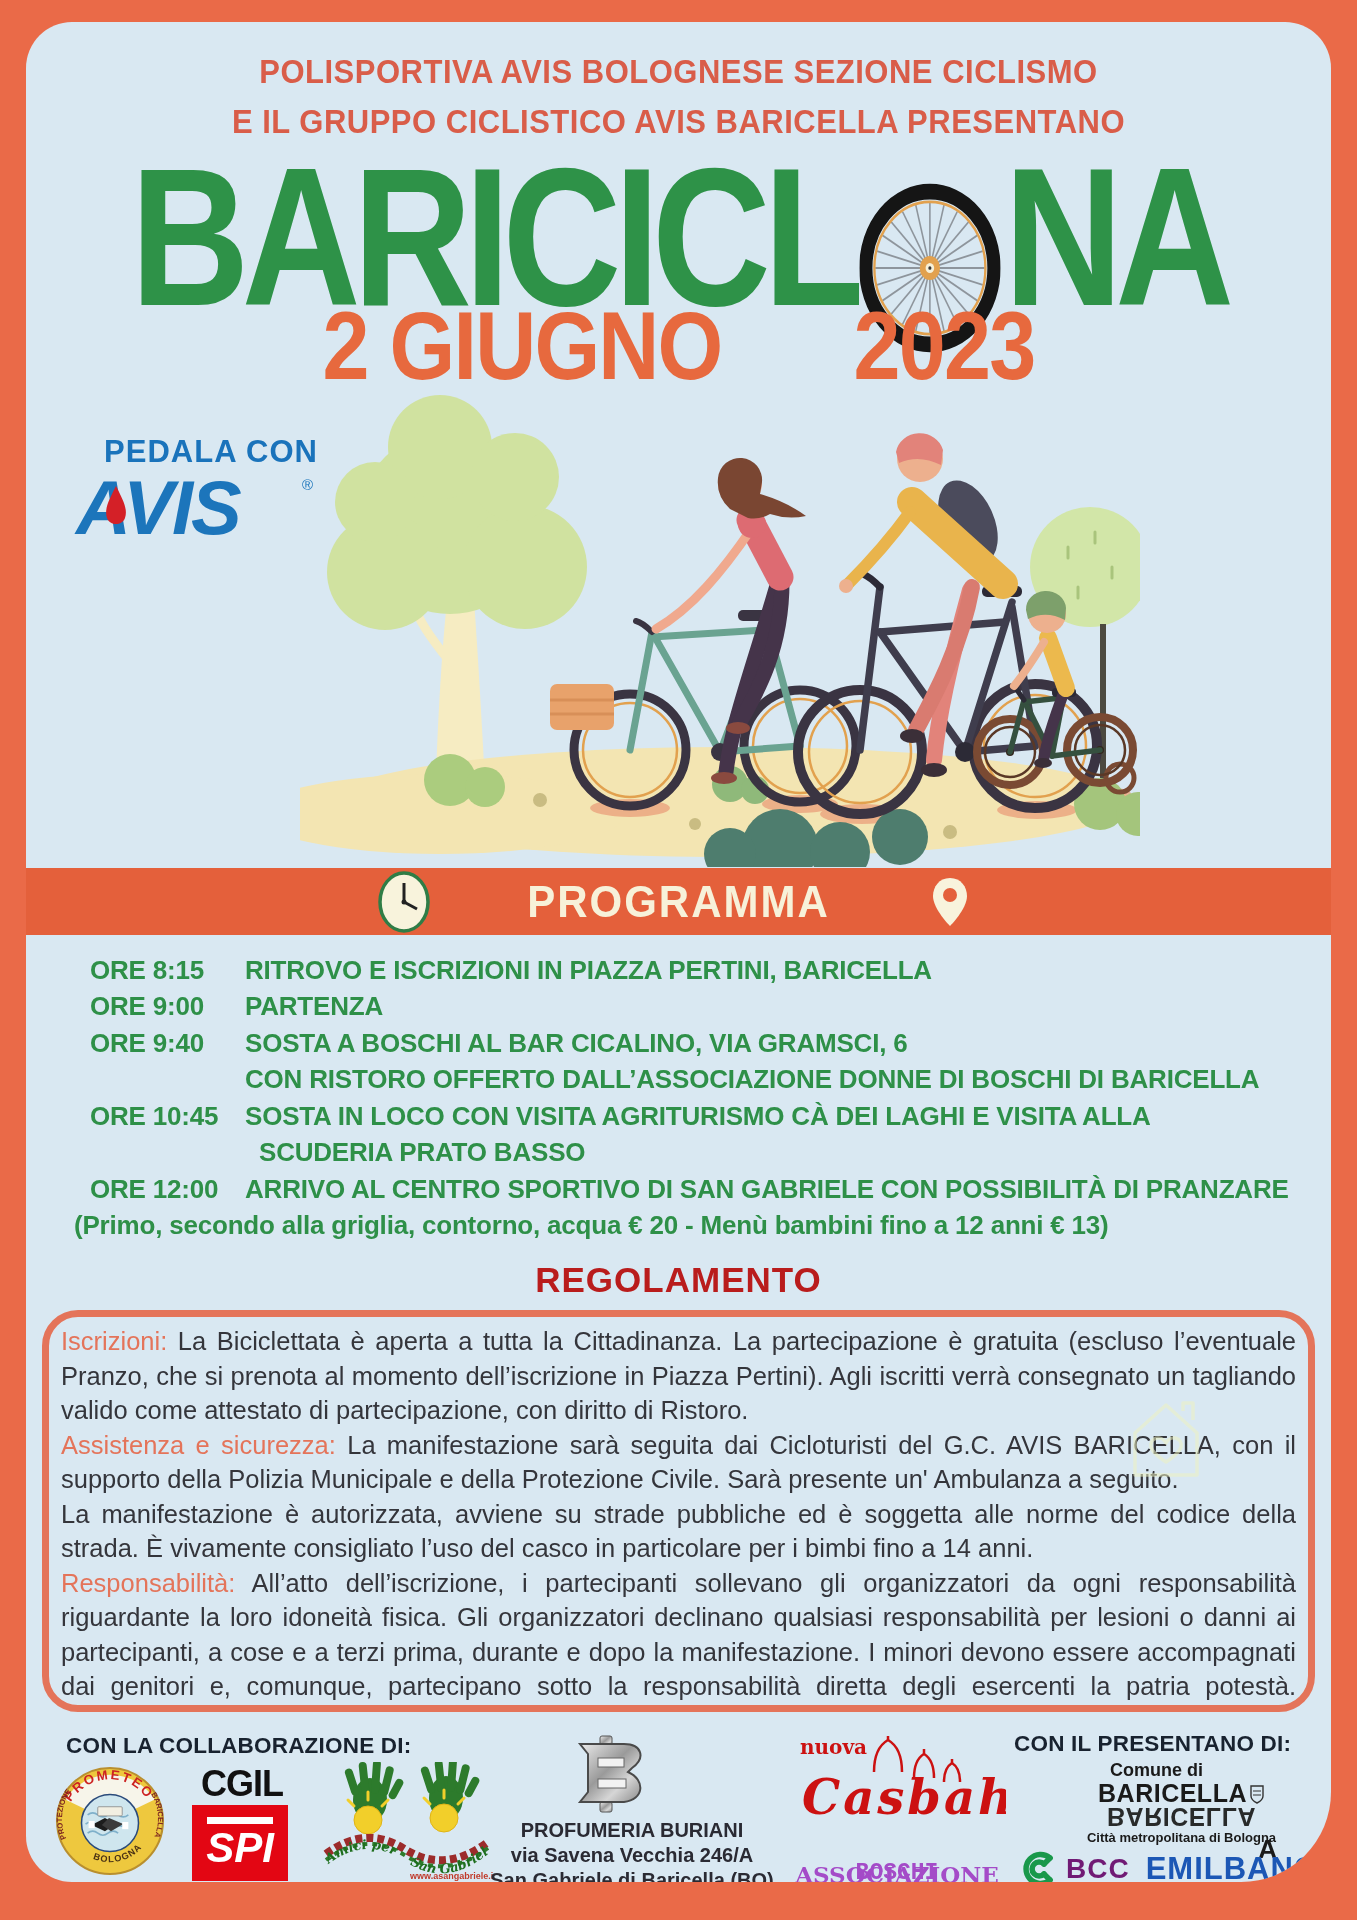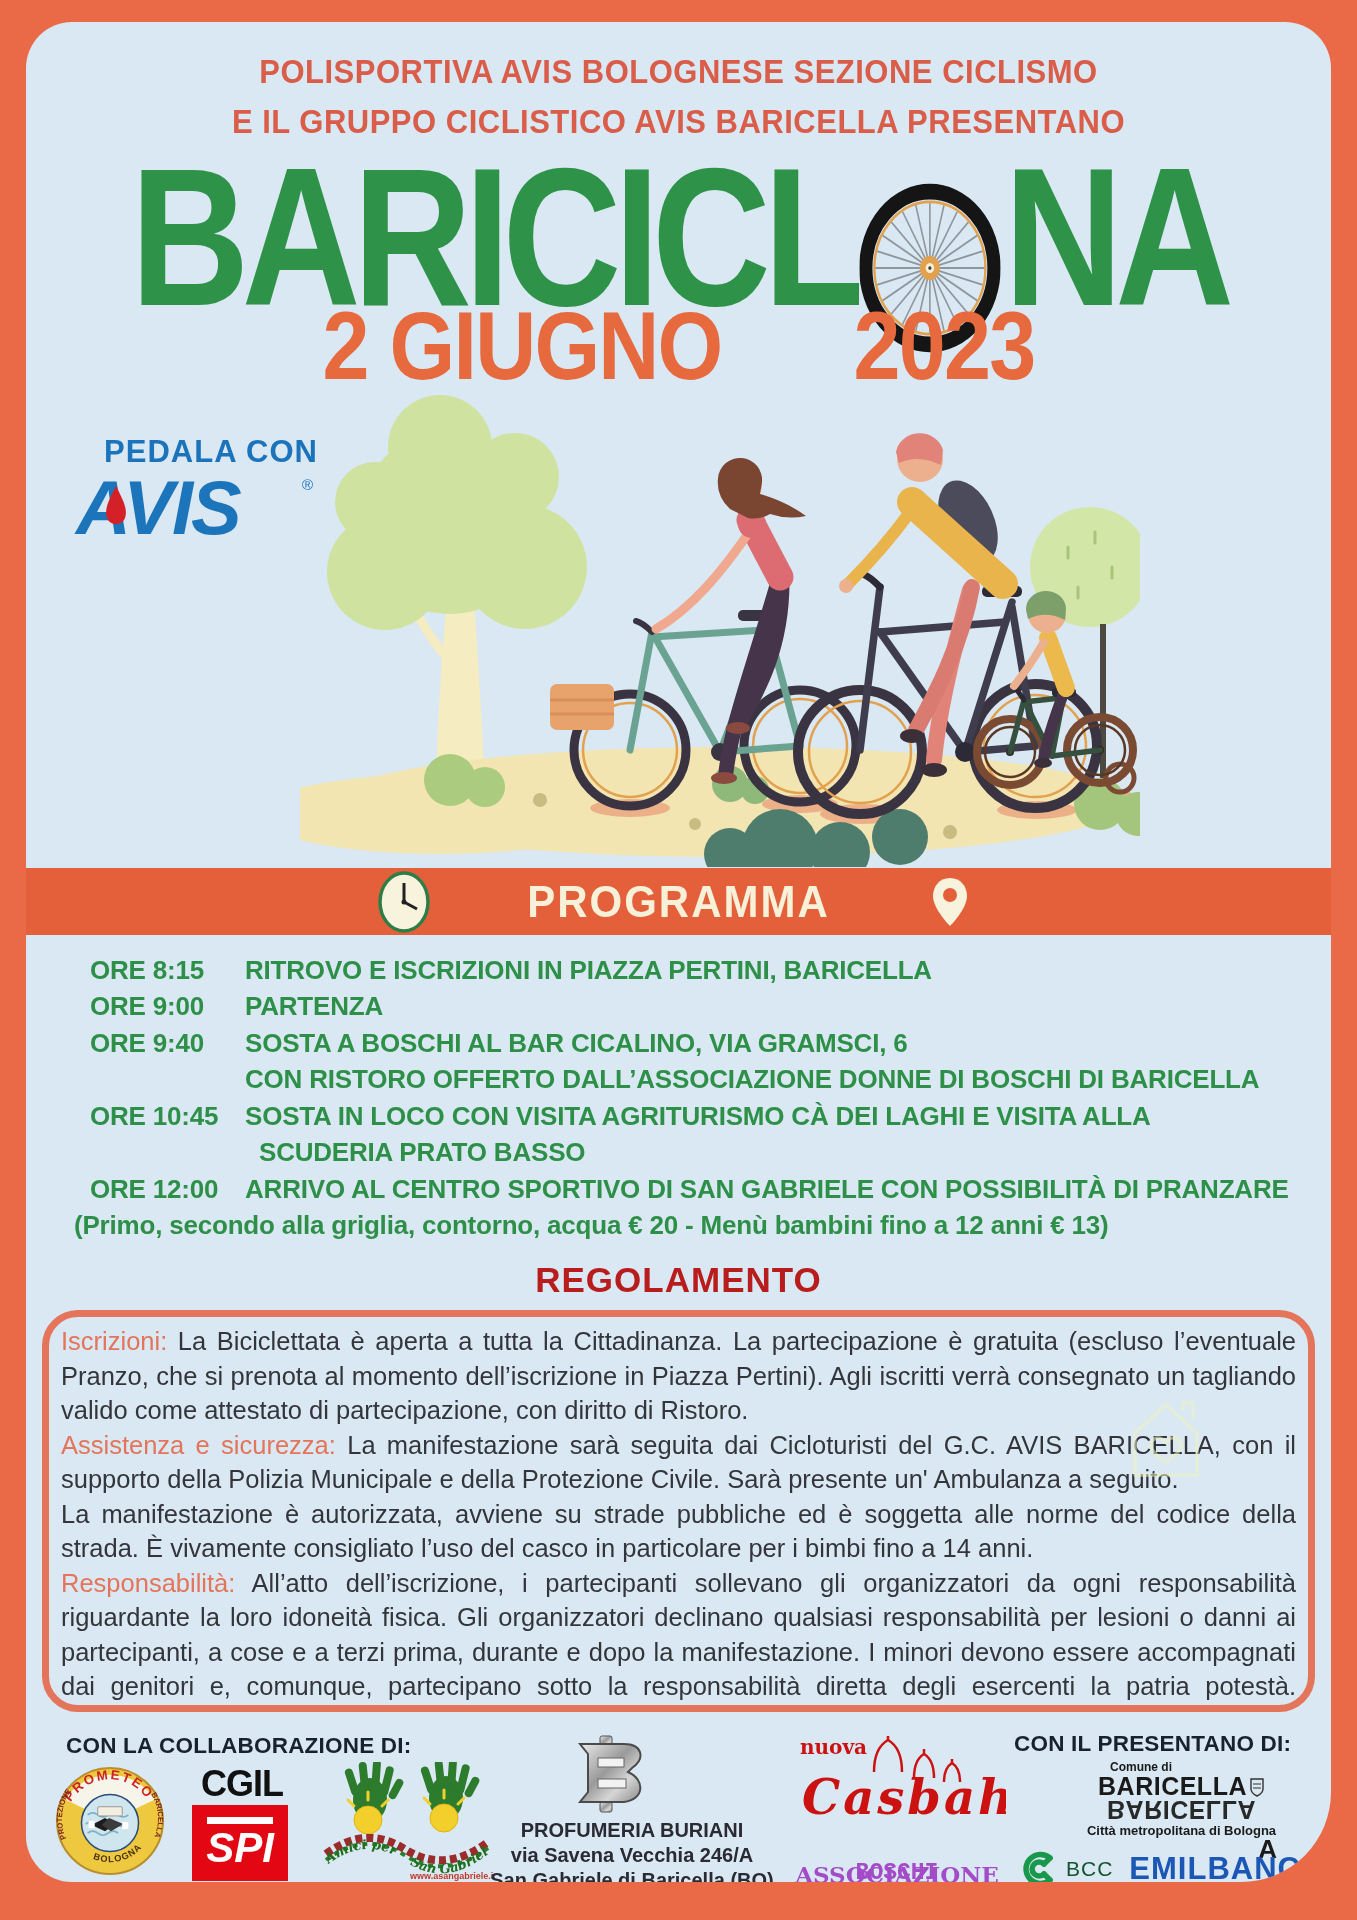--- a/index.html
+++ b/index.html
@@ -74,28 +74,28 @@
   .amici{position:absolute;left:292px;top:1740px;}
   .buriani-b{position:absolute;left:532px;top:1712px;}
   .buriani-txt{position:absolute;left:420px;top:1796px;width:372px;text-align:center;
                color:#2a2a33;font-weight:bold;font-size:20px;line-height:25px;}
   .casbah{position:absolute;left:770px;top:1714px;}
   .casbah-l1{position:absolute;left:740px;top:1806px;width:262px;text-align:center;
              color:#a44bc8;font-family:"DejaVu Serif",serif;font-weight:bold;font-size:23px;margin-top:33px;}
   .casbah-l2{position:absolute;left:740px;top:1838px;width:262px;text-align:center;
              color:#a44bc8;font-family:Liberation Mono, monospace;font-weight:bold;font-size:23px;}
   .comune{position:absolute;left:1058px;top:1738px;width:195px;text-align:center;color:#1a1a1a;}
-  .comune-top{font-size:12px;font-weight:bold;text-align:left;margin-left:26px;}
+  .comune-top{font-size:18px;font-weight:bold;text-align:left;margin-left:26px;}
   .comune-name{font-size:25px;font-weight:900;letter-spacing:.5px;line-height:1;
                display:flex;align-items:center;justify-content:center;gap:2px;}
   .comune-mirror{transform:scaleY(-1);margin-top:-2px;opacity:.92;}
   .comune-cap{font-size:13px;font-weight:bold;margin-top:1px;}
   .stray-a{position:absolute;right:2px;top:74px;font-size:26px;font-weight:900;}
   .bank{position:absolute;left:994px;top:1828px;display:flex;align-items:center;gap:8px;}
-  .bcc-txt{color:#14532d;font-size:21px;font-weight:400;letter-spacing:1px;}
+  .bcc-txt{color:#701a75;font-size:28px;font-weight:700;letter-spacing:1px;}
   .emil-txt{color:#1c57b5;font-size:31px;font-weight:900;letter-spacing:1px;margin-left:8px;}
 </style>
 </head>
 <body>
 
 <div class="poster">
   <div class="inner">
 
     <div class="hdr hdr1">POLISPORTIVA AVIS BOLOGNESE SEZIONE CICLISMO</div>
     <div class="hdr hdr2">E IL GRUPPO CICLISTICO AVIS BARICELLA PRESENTANO</div>

